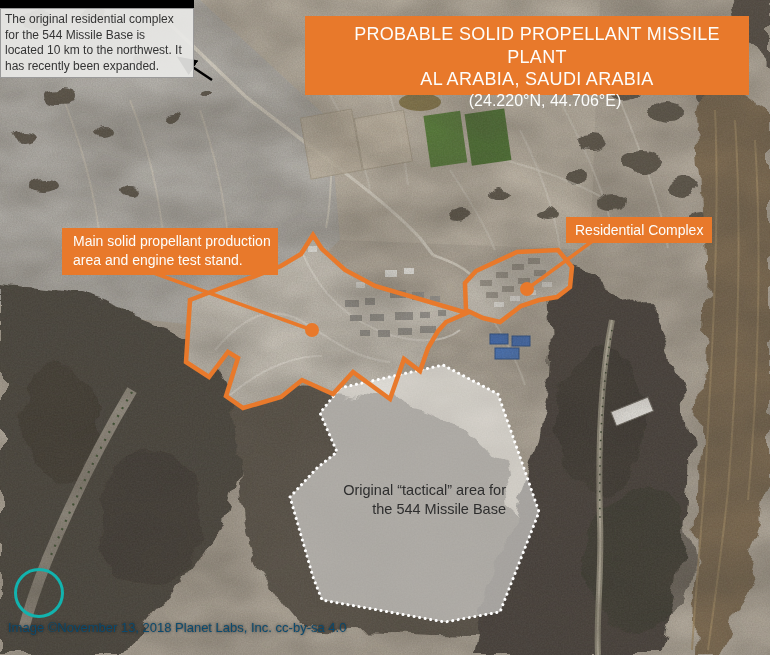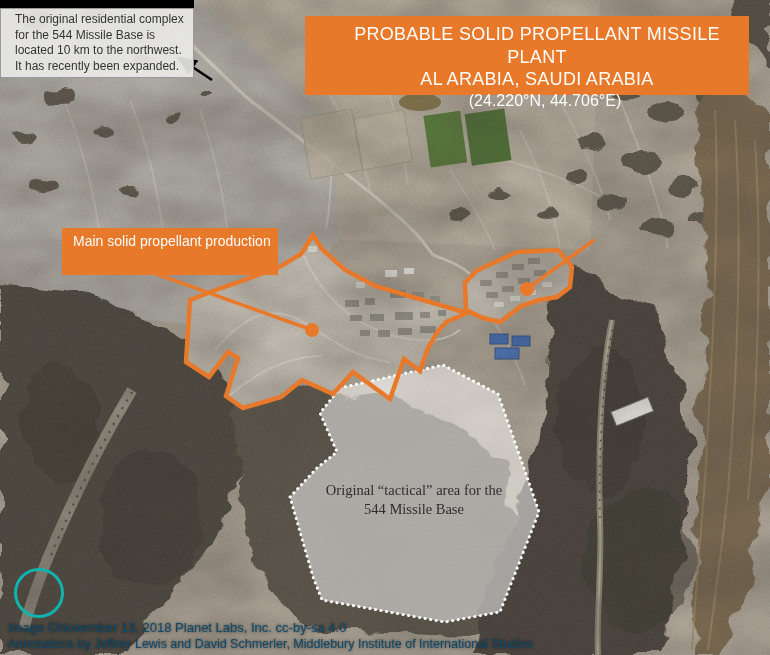--- a/index.html
+++ b/index.html
@@ -8,40 +8,40 @@
     font-family:"Liberation Sans",sans-serif;background:#b2a99b;
   }
   .stage svg{position:absolute;left:0;top:0;}
   
   .callout-topbar{
     position:absolute;left:0;top:0;width:194px;height:8px;background:#000;
   }
   .callout-box{
     position:absolute;left:0;top:8px;width:194px;height:70px;box-sizing:border-box;
     background:rgba(235,235,233,0.90);border:1px solid #9a9a9a;
-    padding:3px 8px 3px 14px;color:#343434;font-size:12px;line-height:1.3;
+    padding:3px 8px 3px 4px;color:#343434;font-size:12px;line-height:1.3;
   }
   .title-banner{
     position:absolute;left:305px;top:16px;width:444px;height:79px;box-sizing:border-box;
     background:#E8792B;color:#fdfdfb;text-align:center;padding-top:7px;padding-left:20px;
   }
   .title-banner .l1{font-size:18px;line-height:1.25;letter-spacing:.3px;}
   .title-banner .l2{font-size:18px;line-height:1.25;letter-spacing:.3px;}
   .title-banner .l3{font-size:16px;line-height:1.3;margin-left:16px;}
   .label-main{
     position:absolute;left:62px;top:228px;width:216px;height:47px;box-sizing:border-box;
     background:#E8792B;color:#fdfdfb;font-size:14px;line-height:1.35;padding:4px 6px 4px 11px;
   }
   .label-res{
     position:absolute;left:566px;top:217px;width:146px;height:26px;box-sizing:border-box;
     background:#E8792B;color:#fdfdfb;font-size:14px;line-height:20px;padding:3px 0 0 9px;
   }
   .tactical-text{
-    position:absolute;left:322px;top:481px;width:184px;text-align:center;
-    color:#2e2e2e;font-size:14.5px;line-height:1.28;font-weight:500;font-family:Liberation Serif, serif;
+    position:absolute;left:322px;top:481px;width:184px;text-align:right;
+    color:#2e2e2e;font-size:14.5px;line-height:1.28;font-weight:500;
   }
   .planet-logo{position:absolute;left:12px;top:566px;width:140px;height:52px;}
   .planet-ring{
     position:absolute;left:2px;top:2px;width:44px;height:44px;border-radius:50%;
     border:3px solid #12B3AE;
   }
   .planet-word{
     position:absolute;left:15px;top:6px;color:#ffffff;font-size:29px;letter-spacing:0.5px;
   }
   .planet-word .dot{color:#12B3AE;font-weight:bold;}
@@ -277,27 +277,30 @@
   </div>
 
   <div class="title-banner">
     <div class="l1">PROBABLE SOLID PROPELLANT MISSILE PLANT</div>
     <div class="l2">AL ARABIA, SAUDI ARABIA</div>
     <div class="l3">(24.220°N, 44.706°E)</div>
   </div>
 
   <div class="label-main">
     <div>Main solid propellant production</div>
-  </div>
-
+    <div>area and engine test stand.</div>
+  </div>
+
+  <div class="label-res">
+    <span>Residential Complex</span>
+  </div>
 
   <div class="tactical-text">Original “tactical” area for the 544 Missile Base</div>
 
   <div class="planet-logo">
     <div class="planet-ring"></div>
   </div>
 
   <div class="credits">
     <div class="c1">Image ©November 13, 2018 Planet Labs, Inc. cc-by-sa 4.0</div>
-    <div class="c2">Annotations by Jeffrey Lewis and David Schmerler, Middlebury Institute of International Studies</div>
   </div>
 
 </div>
 
 </body></html>

